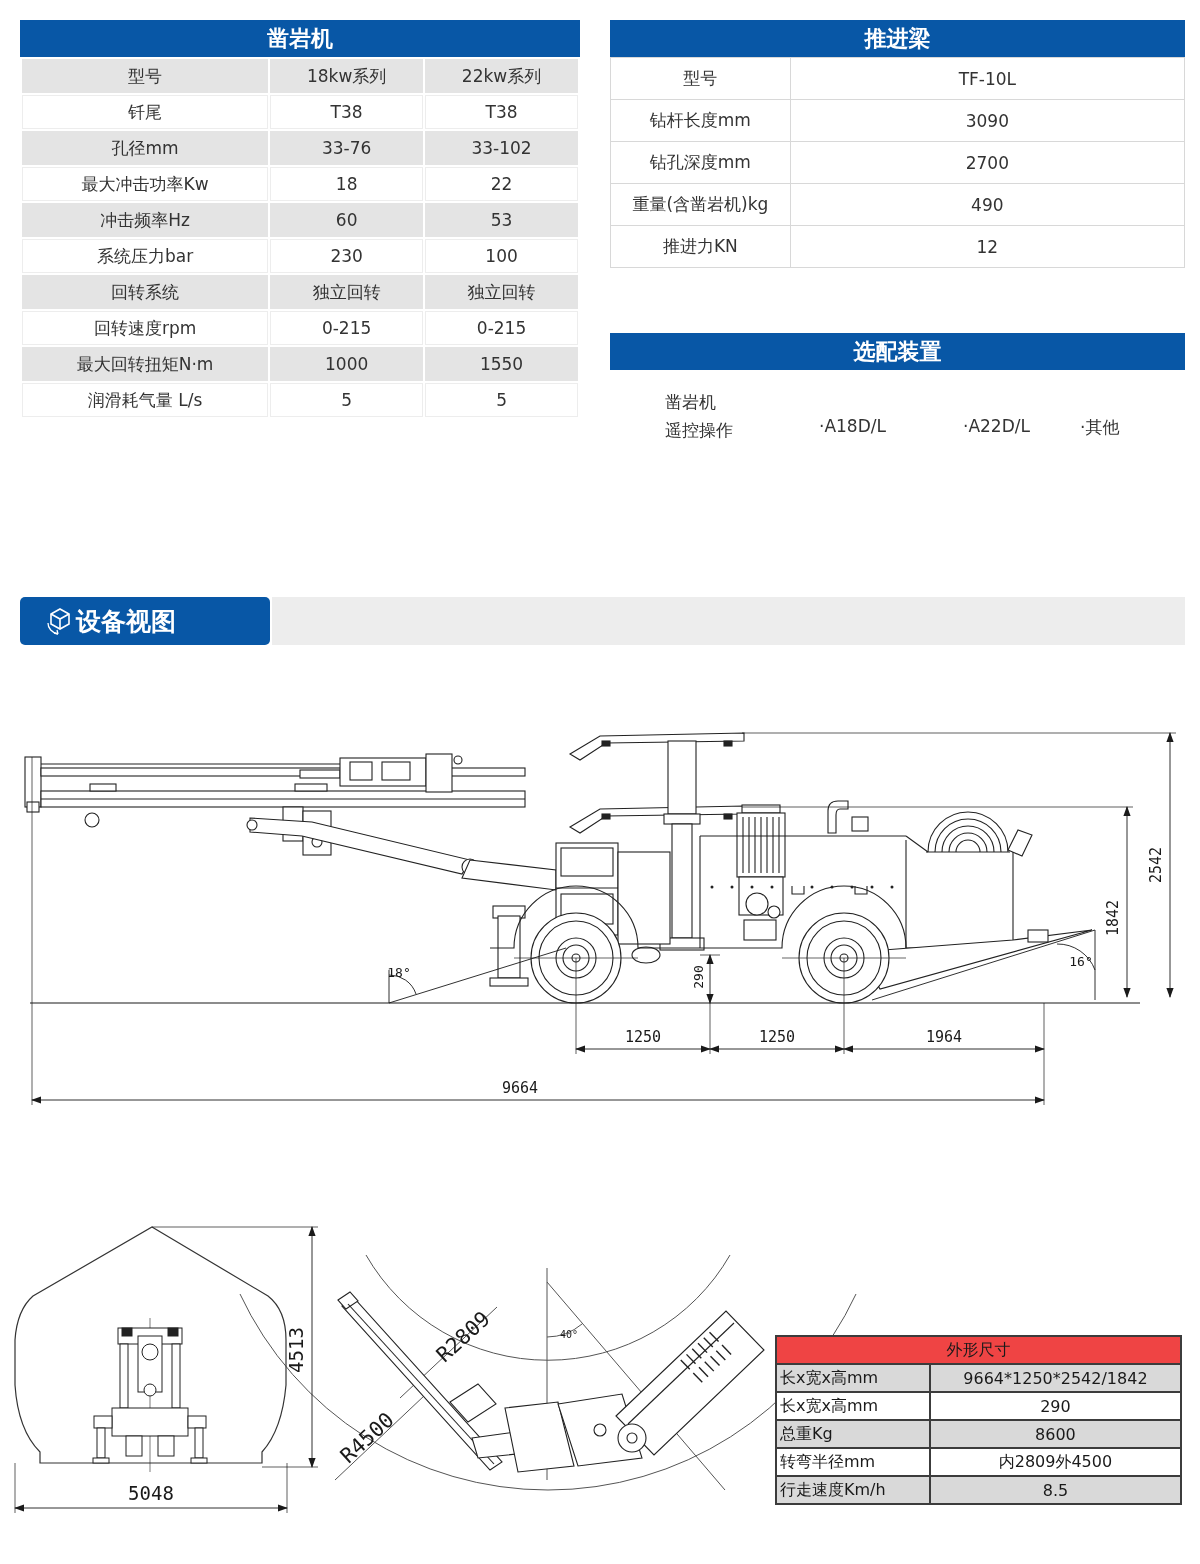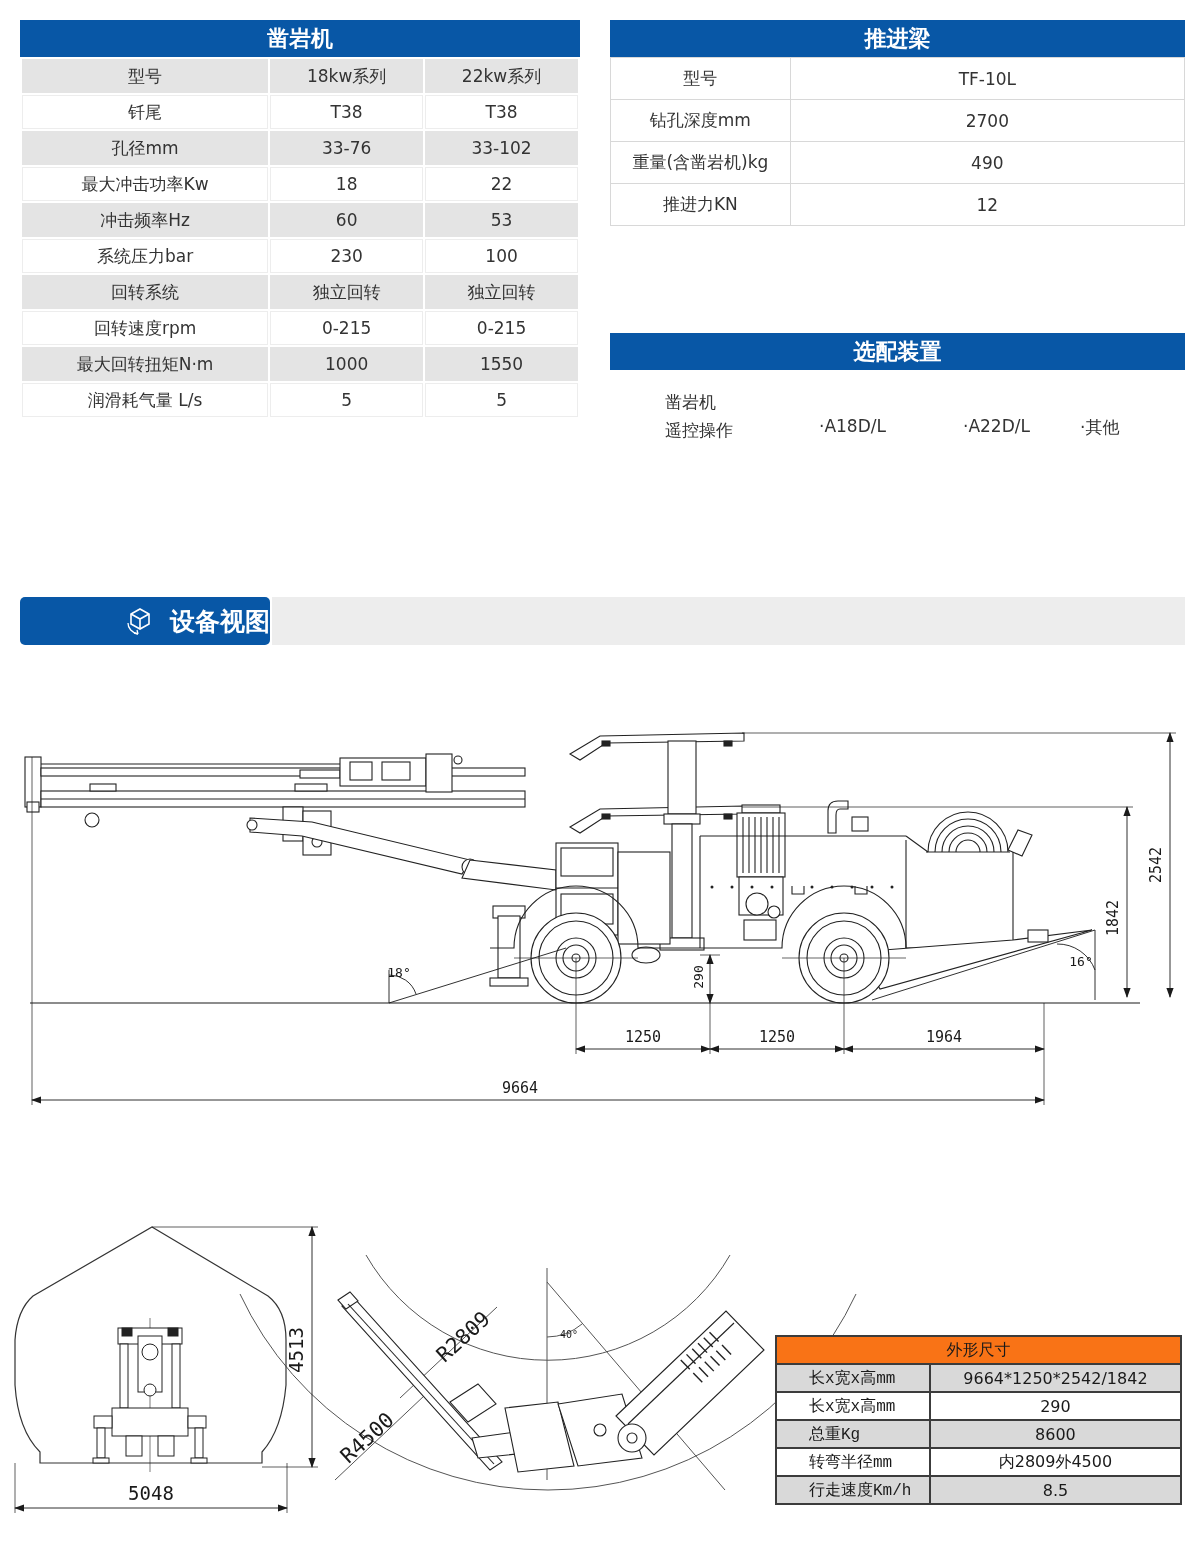--- a/index.html
+++ b/index.html
@@ -26,31 +26,31 @@
     border:1px solid #d8d8d8;height:41px;text-align:center;font-size:17px;color:#333;padding:0;background:#fff;
   }
   
   .opt-body{position:relative;height:110px;font-size:17px;color:#333;}
   .opt-label{position:absolute;left:55px;top:18px;line-height:28px;}
   .opt-item{position:absolute;top:18px;margin-top:28px;}
   
   .banner{left:20px;top:597px;width:1165px;height:48px;display:flex;}
   .banner-blue{
     width:250px;background:#0857a6;border-radius:5px;color:#fff;display:flex;
-    align-items:center;gap:14px;padding-left:24px;box-sizing:border-box;
-    font-size:25px;font-weight:bold;flex:none;justify-content:flex-end;
+    align-items:center;padding-left:24px;box-sizing:border-box;
+    font-size:25px;font-weight:bold;flex:none;
   }
   .banner-gray{flex:1;background:#ededed;margin-left:2px;}
   
   .tbl-dims{border-collapse:collapse;width:100%;table-layout:fixed;background:#fff;}
   .tbl-dims td,.tbl-dims th{
     border:2px solid #3c3c3c;height:26px;font-size:16px;color:#1a1a1a;padding:0 0 0 0;font-weight:normal;
   }
-  .tbl-dims th{text-align:center;background:#f97316;}
-  .tbl-dims td:first-child{text-align:left;padding-left:32px;font-family:Liberation Mono, monospace;}
+  .tbl-dims th{text-align:center;background:#ef4444;}
+  .tbl-dims td:first-child{text-align:left;padding-left:3px;}
   .tbl-dims td:last-child{text-align:center;}
   .tbl-dims tbody tr:nth-child(odd) td{background:#d9d9d9;}
   
   svg text{font-family:"DejaVu Sans Mono","Liberation Mono",monospace;fill:#1a1a1a;}
 </style>
 </head>
 <body>
 
 <div class="abs" style="left:20px;top:20px;width:560px;">
   <div class="blue-head">凿岩机</div>
@@ -119,20 +119,24 @@
   <div class="blue-head">推进梁</div>
   <table class="tbl-lined">
     <colgroup>
         <col style="width:31.3%">
         <col style="width:68.7%">
       </colgroup>
     <tbody>
         <tr>
           <td>型号</td>
           <td>TF-10L</td>
+        </tr>
+        <tr>
+          <td>钻杆长度mm</td>
+          <td>3090</td>
         </tr>
         <tr>
           <td>钻孔深度mm</td>
           <td>2700</td>
         </tr>
         <tr>
           <td>重量(含凿岩机)kg</td>
           <td>490</td>
         </tr>
         <tr>

